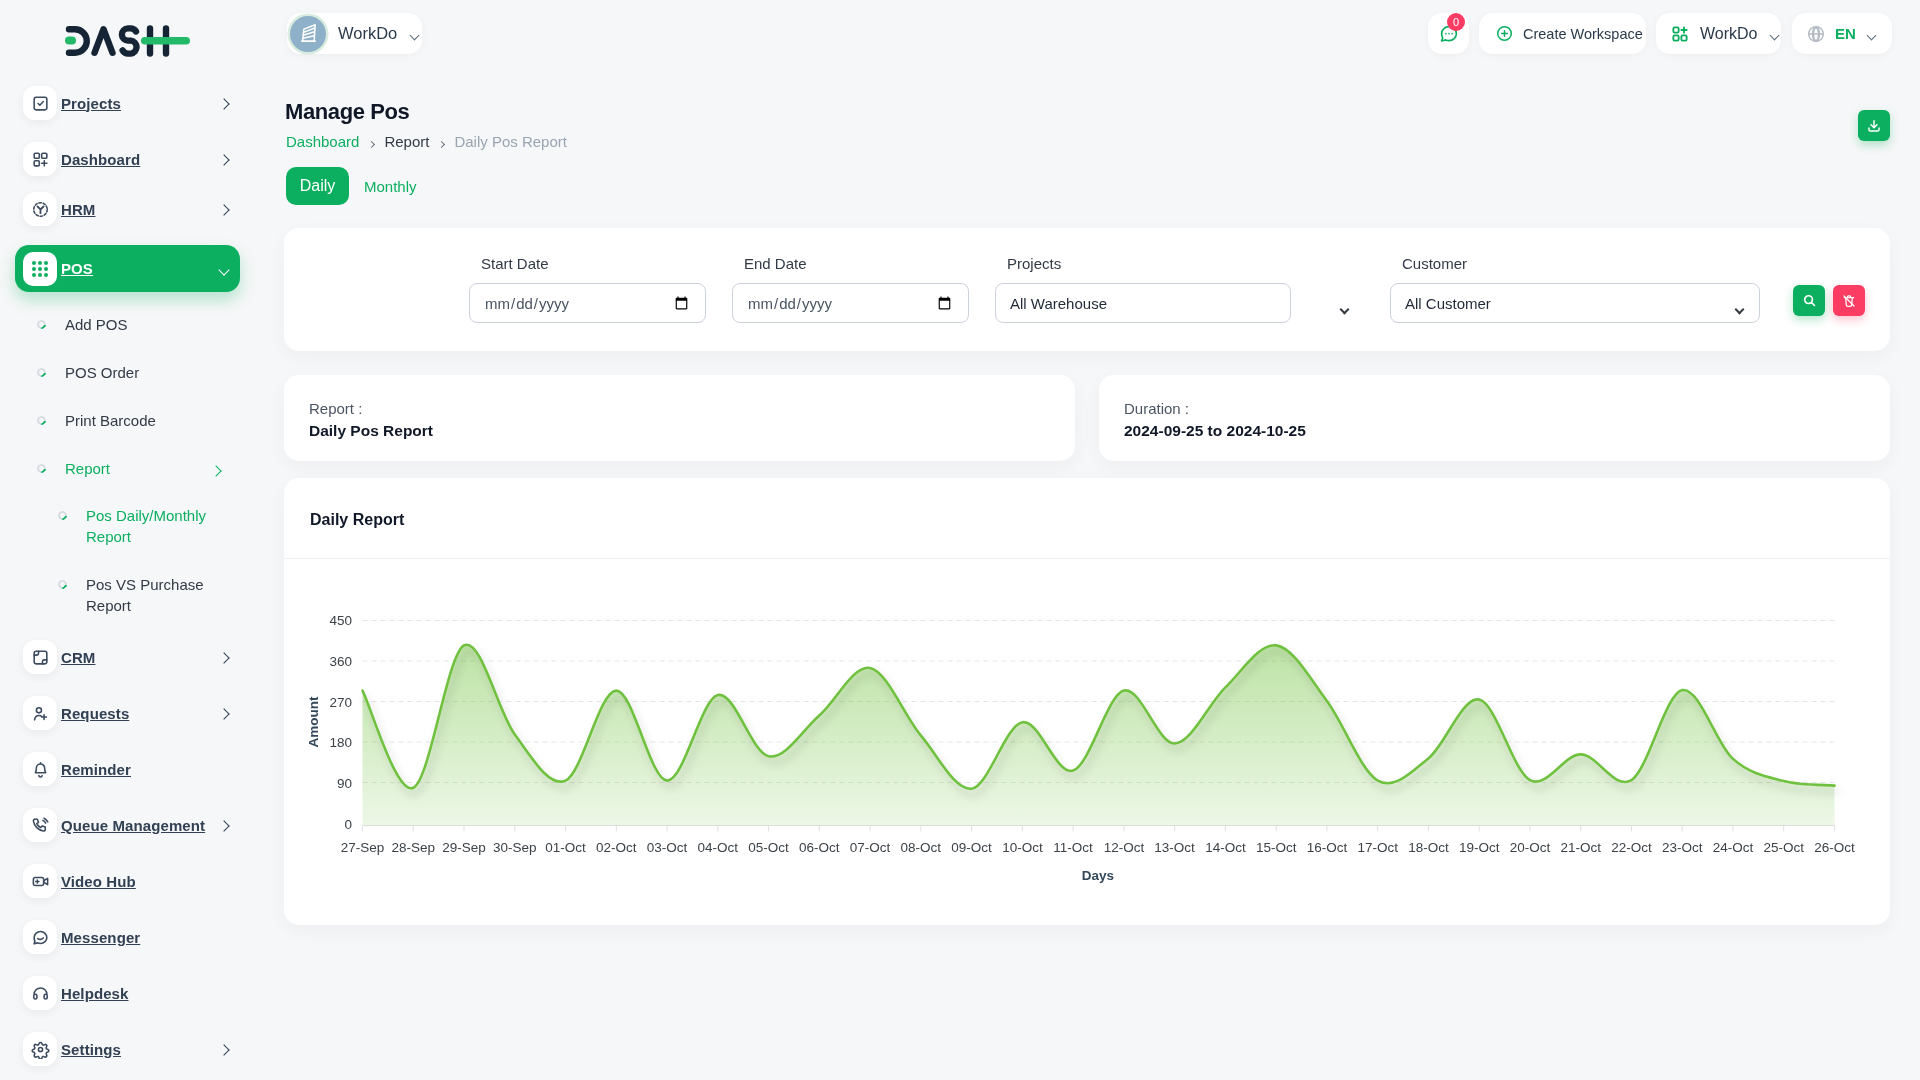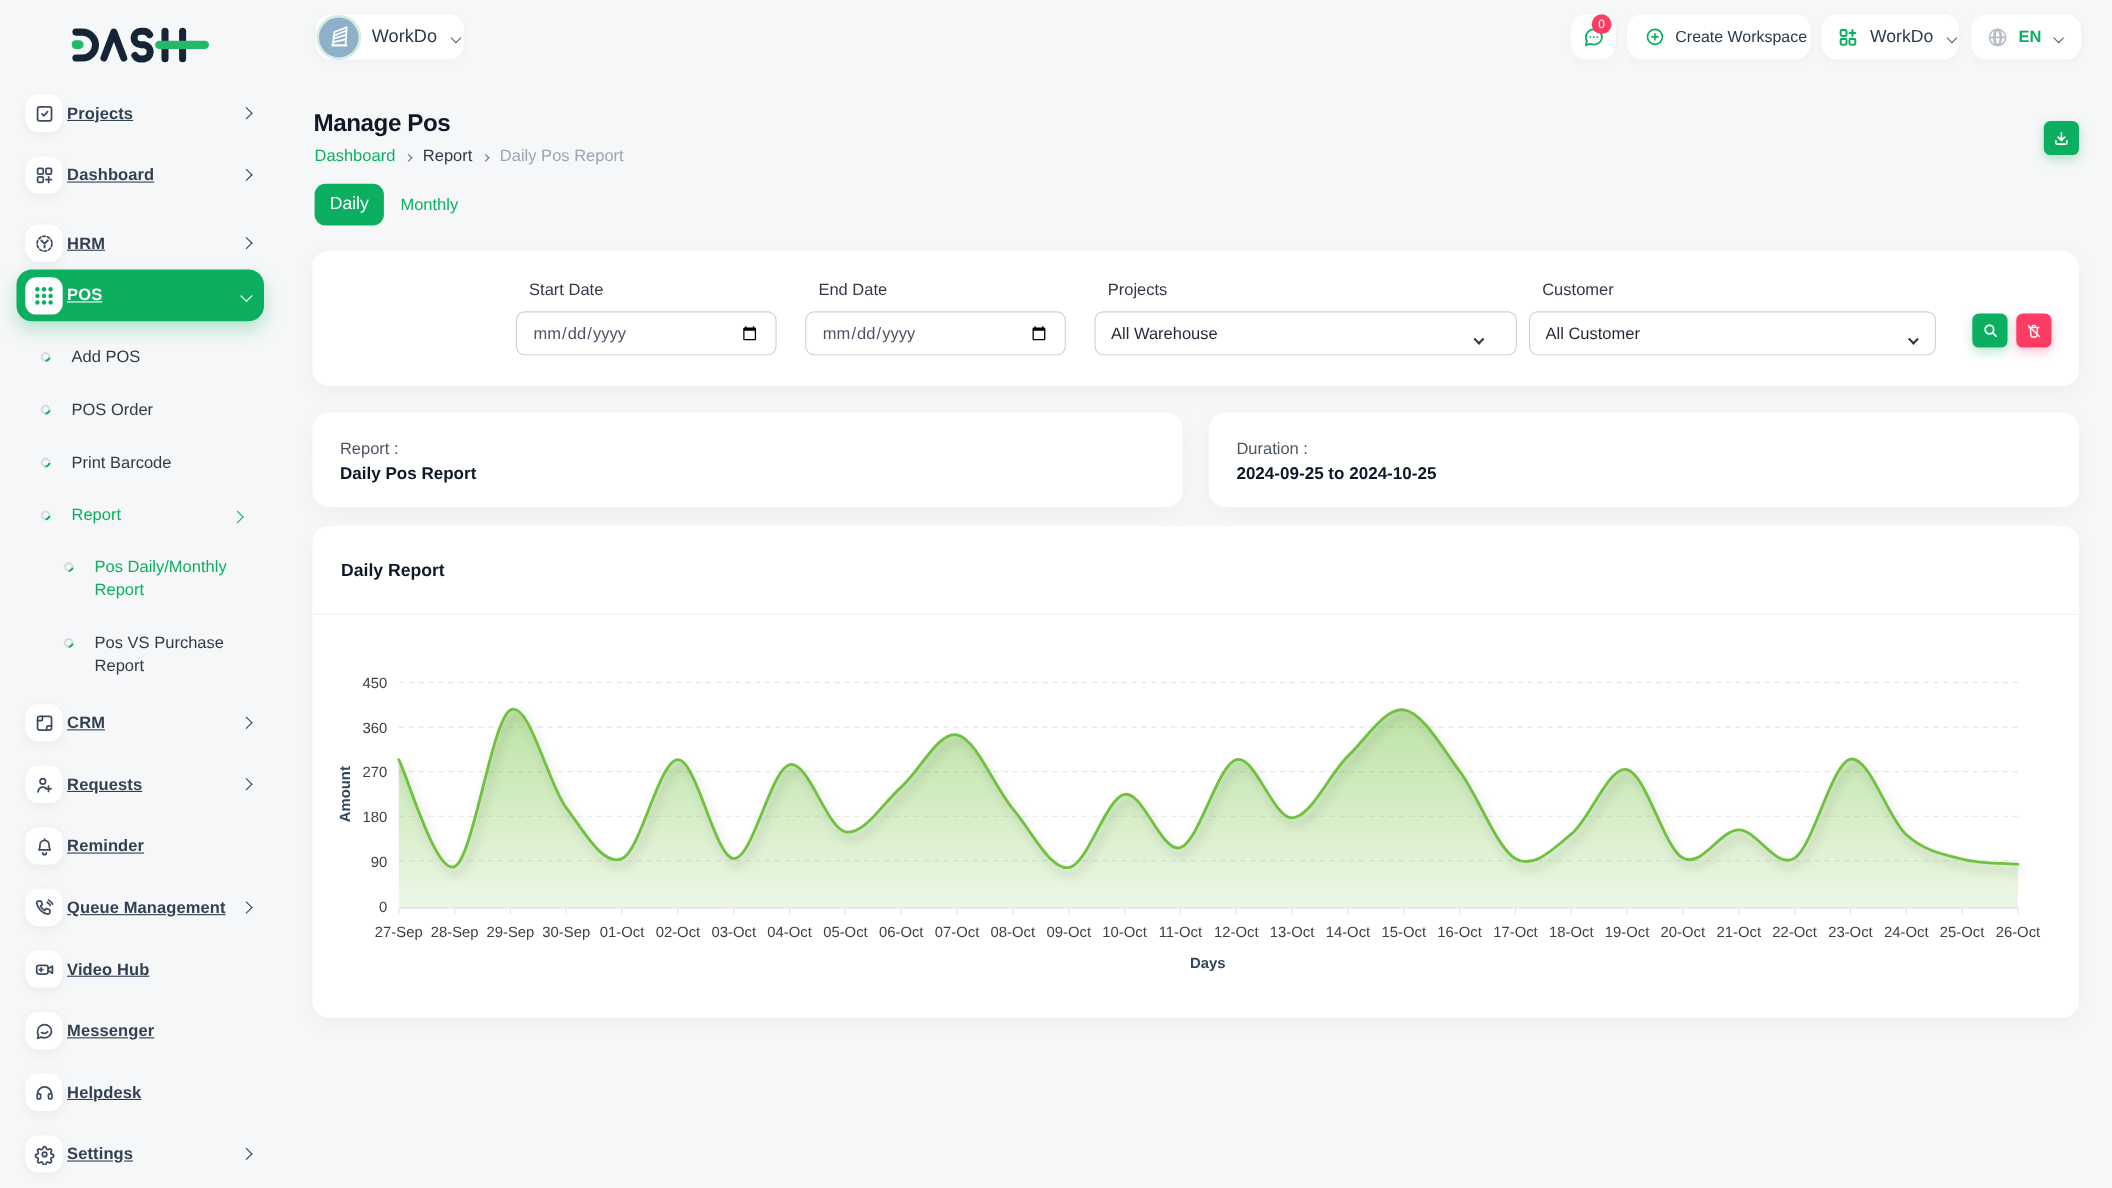--- a/index.html
+++ b/index.html
@@ -89,21 +89,21 @@
           <rect x="4" y="4" width="6.5" height="6.5" rx="1.5"></rect>
           <rect x="13.5" y="4" width="6.5" height="6.5" rx="1.5"></rect>
           <rect x="4" y="13.5" width="6.5" height="6.5" rx="1.5"></rect>
           <path d="M16.75 13.5v6.5M13.5 16.75h6.5"></path>
         </svg>
       </div>
     <div class="mi-label">Dashboard</div>
       <span class="mi-chev"><span class="chev r"></span></span>
   </div>
 
-  <div class="menu-item" style="top:197px;">
+  <div class="menu-item" style="top:185px;">
     <div class="mi-icon">
         <svg class="ic" width="19" height="19" viewBox="0 0 24 24" fill="none" stroke="#3e4c61" stroke-width="2" stroke-linecap="round" stroke-linejoin="round" stroke-dasharray="3 2.4">
           <circle cx="12" cy="12" r="8.5"></circle>
         </svg>
         <svg class="ic" width="9" height="9" viewBox="0 0 12 12" fill="none" stroke="#3e4c61" stroke-width="2.4" stroke-linecap="round" style="position:absolute;">
           <path d="M2 2l4 4 4-4M6 6v5"></path>
         </svg>
       </div>
     <div class="mi-label">HRM</div>
       <span class="mi-chev"><span class="chev r"></span></span>
@@ -302,21 +302,21 @@
     </div>
   <div class="tab-daily">Daily</div>
   <div class="tab-monthly">Monthly</div>
 
   <div class="card" style="left:284px; top:228px; width:1606px; height:123px;">
     <div class="flabel" style="left:185px;">Start Date</div>
     <input class="finput" type="date" style="left: 185px; width: 237px;">
     <div class="flabel" style="left:448px;">End Date</div>
     <input class="finput" type="date" style="left: 448px; width: 237px;">
     <div class="flabel" style="left:711px;">Projects</div>
-    <select class="finput" style="left:711px; width:384px; padding-right:34px;"><option>All Warehouse</option></select>
+    <select class="finput" style="left:711px; width:296px; padding-right:34px;"><option>All Warehouse</option></select>
     <span class="selchev" style="left:1057px; top:71px; color:#343a40;"><span class="chev d" style="width:7px;height:7px;border-width:0 2px 2px 0;"></span></span>
     <div class="flabel" style="left:1106px;">Customer</div>
     <select class="finput" style="left:1106px; width:370px; padding-right:34px;"><option>All Customer</option></select>
     <span class="selchev" style="left:1452px; top:71px; color:#343a40;"><span class="chev d" style="width:7px;height:7px;border-width:0 2px 2px 0;"></span></span>
     <div class="sqbtn" style="left:1509px; background:#0caf60; box-shadow:0 4px 10px rgba(12,175,96,.3);">
       <svg class="ic" width="15" height="15" viewBox="0 0 24 24" fill="none" stroke="#fff" stroke-width="2.6" stroke-linecap="round">
           <circle cx="10.5" cy="10.5" r="6.2"></circle>
           <path d="M15.3 15.3L20 20"></path>
         </svg>
     </div>

